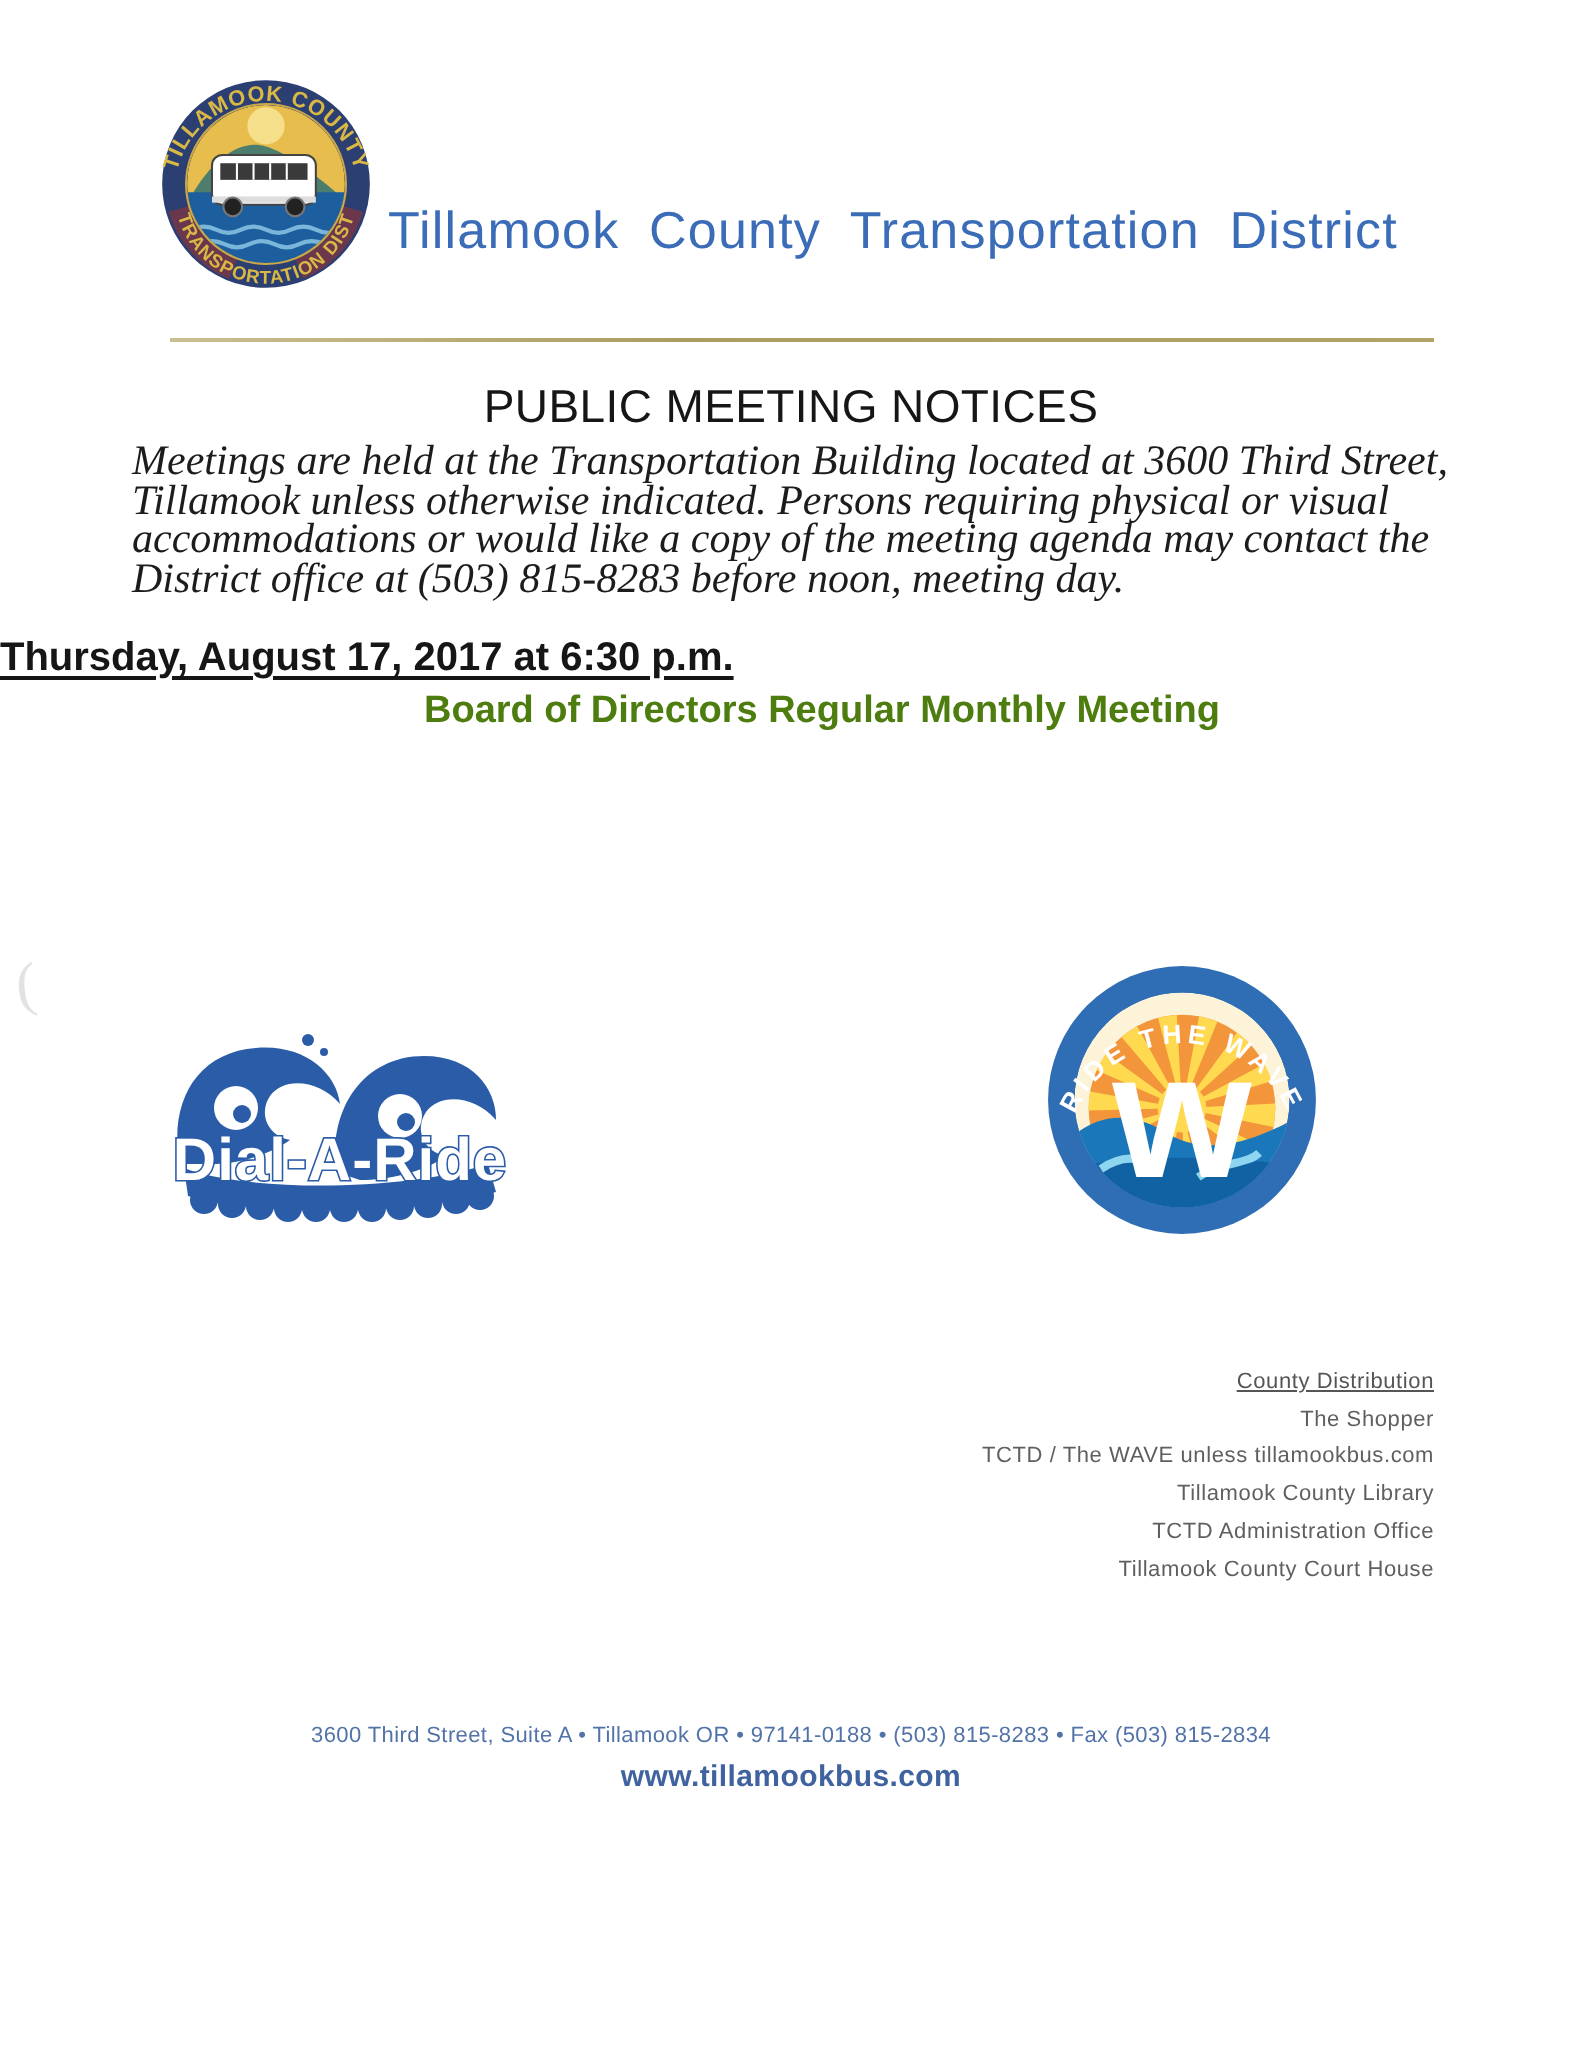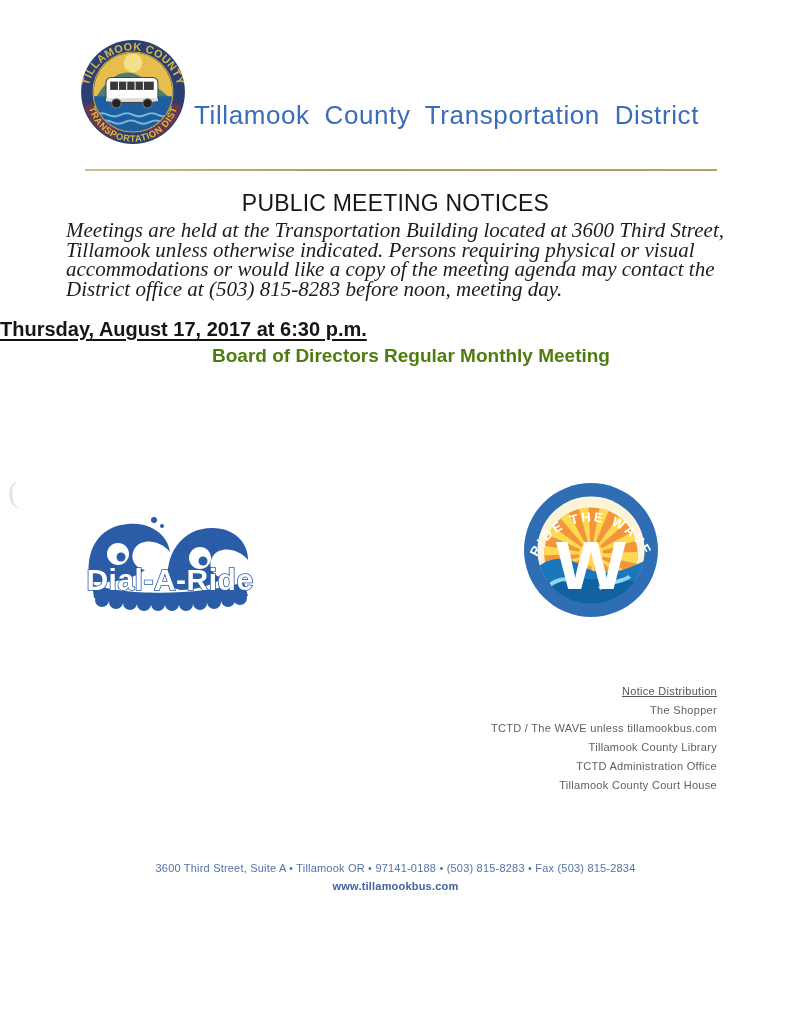--- a/index.html
+++ b/index.html
@@ -51,21 +51,21 @@
     font-size:11px;line-height:18.7px;color:#5f5f5f;letter-spacing:0.3px;
   }
   .distribution .dist-heading{text-decoration:underline;color:#555;}
   
   .footer-address{
     position:absolute;left:0;right:0;top:862px;text-align:center;
     font-size:11px;color:#5273a8;letter-spacing:0.2px;
   }
   .footer-website{
     position:absolute;left:0;right:0;top:880px;text-align:center;
-    font-size:11px;font-weight:bold;color:#40639f;letter-spacing:0.2px;
+    font-size:15px;font-weight:bold;color:#40639f;letter-spacing:0.2px;
   }
   .scan-artifact{
     position:absolute;left:8px;top:476px;font-size:30px;color:#e3e1e1;
     font-family:"Liberation Serif",serif;transform:rotate(-6deg);
   }
   svg text{font-family:"Liberation Sans",sans-serif;}
 </style>
 </head>
 <body>
 
@@ -160,21 +160,21 @@
       <path d="M76,106 C88,98 100,100 106,94" fill="none" stroke="#8ed5ef" stroke-width="4"></path>
       <text x="68" y="106" text-anchor="middle" font-size="88" font-weight="bold" fill="#ffffff">w</text>
     </g>
     <path id="rtwArcTop" d="M13,82 A57,57 0 0 1 123,82" fill="none"></path>
     <text font-size="13" font-weight="bold" fill="#ffffff" letter-spacing="2.5">
       <textPath href="#rtwArcTop" startOffset="50%" text-anchor="middle">RIDE THE WAVE</textPath>
     </text>
   </svg>
 
   <div class="distribution">
-    <div class="dist-heading">Notice Distribution</div>
+    <div class="dist-heading">County Distribution</div>
     <div>The Shopper</div>
     <div>TCTD / The WAVE unless tillamookbus.com</div>
     <div>Tillamook County Library</div>
     <div>TCTD Administration Office</div>
     <div>Tillamook County Court House</div>
   </div>
 
   <div class="footer-address">3600 Third Street, Suite A • Tillamook OR • 97141-0188 • (503) 815-8283 • Fax (503) 815-2834</div>
   <div class="footer-website">www.tillamookbus.com</div>
 

